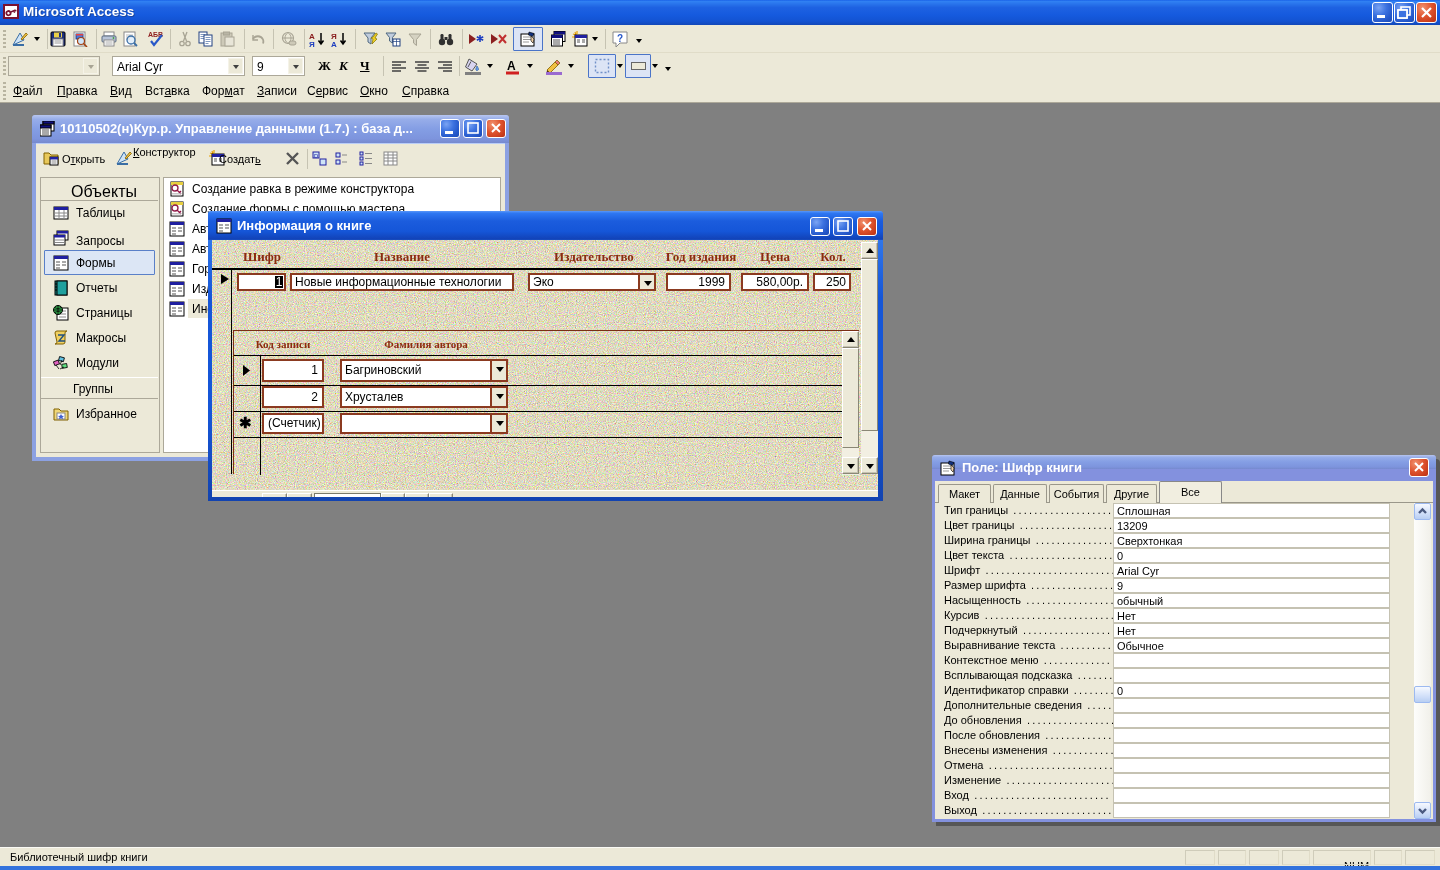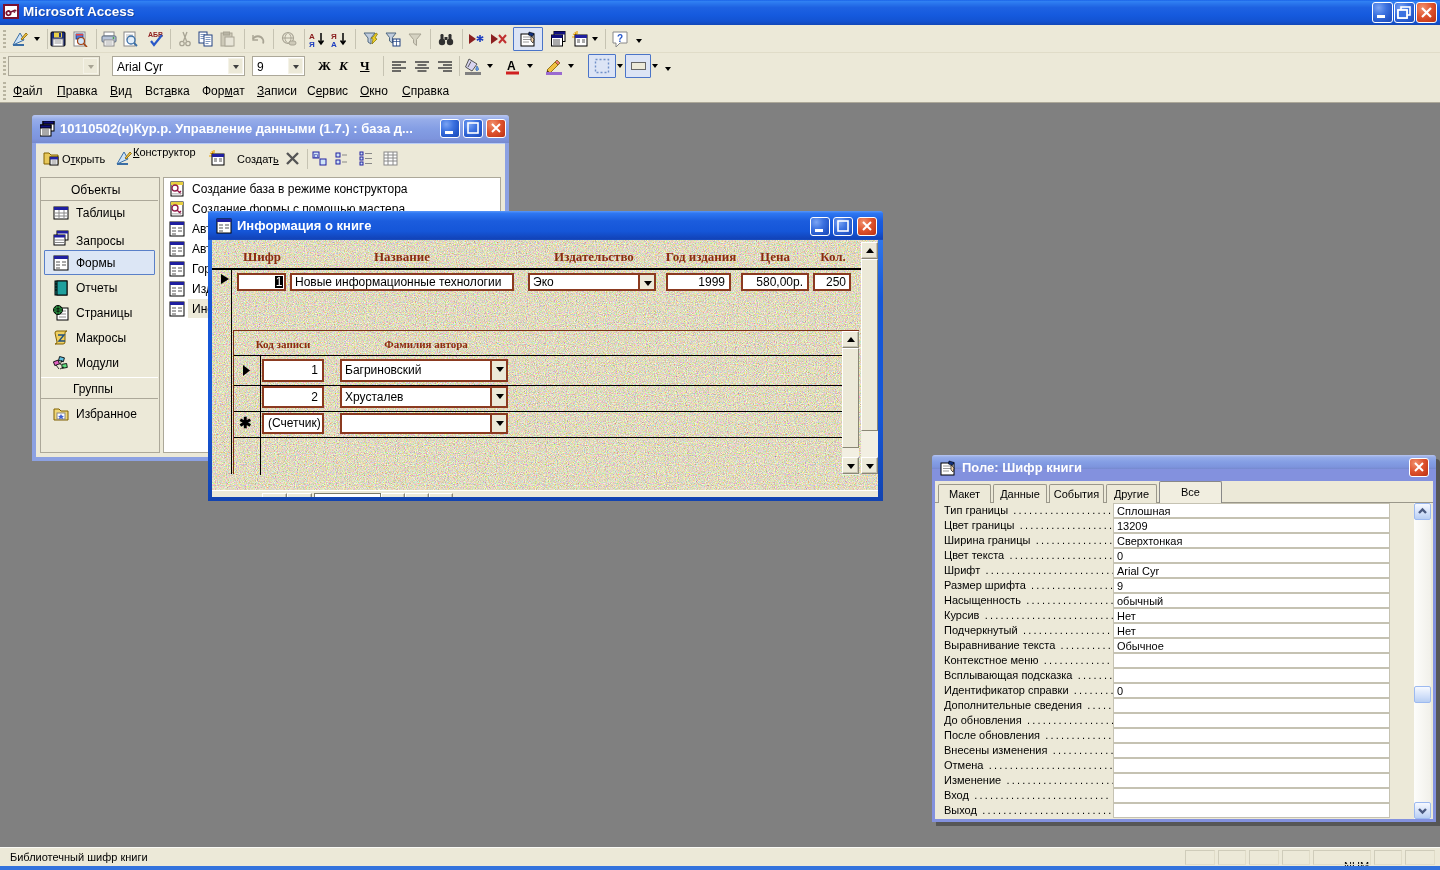--- a/index.html
+++ b/index.html
@@ -356,21 +356,21 @@
           <path d="M1 14 h11" stroke="#3a6ea5" stroke-width="2"></path>
           <path d="M9 8 L14 2 l1.5 1.5 L10 9 Z" fill="#f0c040" stroke="#806000" stroke-width="0.8"></path>
         </svg>
         <span class="abs" style="left:97px;top:2px;font-size:11px"><u>К</u>онструктор</span>
         <svg class="abs" style="left:172px;top:6px" width="17" height="16" viewBox="0 0 17 16">
           <path d="M4 1 l1 3 l-3 -1 M1 6 l3 0 M6 0 l0 3" stroke="#e8a000" stroke-width="1.2" fill="none"></path>
           <rect x="4" y="4" width="12" height="11" fill="#fff" stroke="#000"></rect>
           <rect x="4" y="4" width="12" height="3" fill="#2020a0"></rect>
           <path d="M6 9h3M6 11h3M11 9h3M11 11h3" stroke="#555"></path>
         </svg>
-        <span class="abs" style="left:201px;top:9px;font-size:11px">Создат<u>ь</u></span>
+        <span class="abs" style="left:183px;top:9px;font-size:11px">Создат<u>ь</u></span>
         <svg class="abs" style="left:249px;top:7px" width="15" height="15">
             <path d="M2 2 L13 13 M13 2 L2 13" stroke="#555" stroke-width="2.4"></path>
           </svg>
         <div class="tsep" style="left:271px;top:5px;height:20px"></div>
         <svg class="abs" style="left:276px;top:7px" width="15" height="15" viewBox="0 0 15 15">
             <rect x="1" y="1" width="6" height="6" fill="#cfe4f7" stroke="#2020a0"></rect>
             <rect x="8" y="8" width="6" height="6" fill="#cfe4f7" stroke="#2020a0"></rect>
             <text x="2" y="6.5" font-size="6" fill="#2020a0">D</text>
           </svg>
         <svg class="abs" style="left:299px;top:7px" width="15" height="15" viewBox="0 0 15 15">
@@ -389,21 +389,21 @@
             <path d="M6 2.5h7M6 7.5h7M6 12.5h7" stroke="#888"></path>
           </svg>
         <svg class="abs" style="left:347px;top:7px" width="15" height="15" viewBox="0 0 15 15">
             <rect x="1" y="1" width="13" height="13" fill="#fff" stroke="#888"></rect>
             <path d="M1 4h13M1 7h13M1 10h13M5 1v13M10 1v13" stroke="#888"></path>
           </svg>
       </div>
 
       <div class="abs" style="left:4px;top:34px;width:120px;height:276px;border:1px solid #aca899;background:#ece9d8;">
         <div class="abs" style="left:0;top:0;width:117px;height:23px;border-bottom:1px solid #aca899;background:#ece9d8;">
-          <span class="abs" style="left:30px;top:5px;font-size:12px">Объекты</span>
+          <span class="abs" style="left:30px;top:5px;font-size:16px">Объекты</span>
         </div>
         <div class="abs" style="left:3px;top:72px;width:111px;height:25px;background:#dce6f5;border:1px solid #5a80c8;border-radius:1px"></div>
         <div id="dbitems">
           <svg class="abs" style="left:12px;top:27px" width="16" height="16" viewBox="0 0 16 16">
               <rect x="1" y="2" width="14" height="12" fill="#fff" stroke="#000"></rect>
               <rect x="1" y="2" width="14" height="3" fill="#2020a0"></rect>
               <path d="M1 8h14M1 11h14M6 5v9M11 5v9" stroke="#888"></path>
             </svg>
           <span class="abs" style="left:35px;top:28px;font-size:12px">Таблицы</span>
           <svg class="abs" style="left:12px;top:52px" width="16" height="16" viewBox="0 0 16 16">
@@ -461,21 +461,21 @@
 
       <div class="abs" style="left:127px;top:34px;width:338px;height:276px;border:1px solid #aca899;background:#fff;">
         <div id="dblist">
           <svg class="abs" style="left:5px;top:3px" width="16" height="16" viewBox="0 0 16 16">
               <rect x="2" y="1" width="12" height="14" fill="#fff" stroke="#000"></rect>
               <rect x="2" y="1" width="12" height="3" fill="#e8d040"></rect>
               <circle cx="6" cy="7" r="3" fill="#fff" stroke="#901848" stroke-width="1.3"></circle>
               <path d="M8 9 l4 4 M10.5 11.5 l1.5 -1.5" stroke="#901848" stroke-width="1.3" fill="none"></path>
               <path d="M3 12.5h9M3 14h9" stroke="#bbb" stroke-width="0.8"></path>
             </svg>
-          <span class="abs" style="left:28px;top:4px;font-size:12px">Создание база в режиме конструктора</span>
+          <span class="abs" style="left:28px;top:4px;font-size:12px">Создание равка в режиме конструктора</span>
           <svg class="abs" style="left:5px;top:23px" width="16" height="16" viewBox="0 0 16 16">
               <rect x="2" y="1" width="12" height="14" fill="#fff" stroke="#000"></rect>
               <rect x="2" y="1" width="12" height="3" fill="#e8d040"></rect>
               <circle cx="6" cy="7" r="3" fill="#fff" stroke="#901848" stroke-width="1.3"></circle>
               <path d="M8 9 l4 4 M10.5 11.5 l1.5 -1.5" stroke="#901848" stroke-width="1.3" fill="none"></path>
               <path d="M3 12.5h9M3 14h9" stroke="#bbb" stroke-width="0.8"></path>
             </svg>
           <span class="abs" style="left:28px;top:24px;font-size:12px">Создание формы с помощью мастера</span>
           <svg class="abs" style="left:5px;top:43px" width="16" height="16" viewBox="0 0 16 16">
               <rect x="1" y="1" width="14" height="14" fill="#fff" stroke="#000"></rect>

